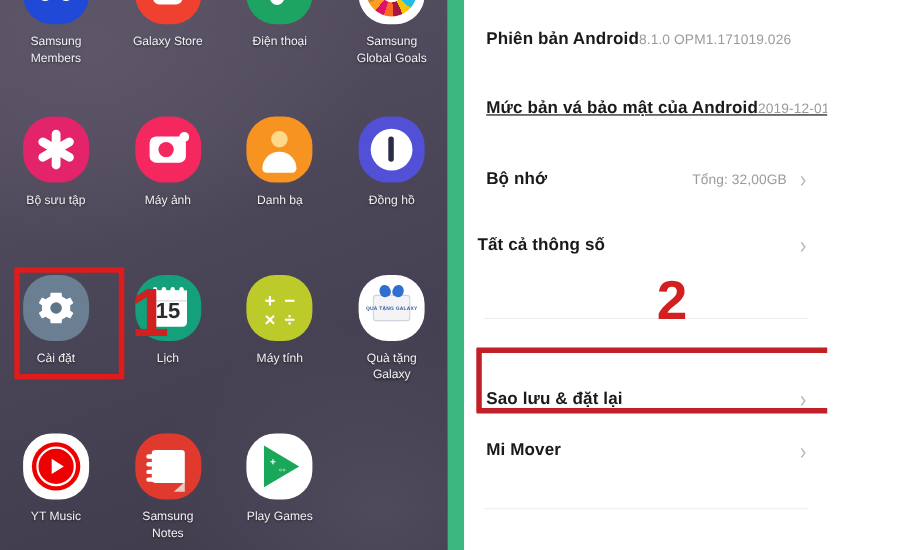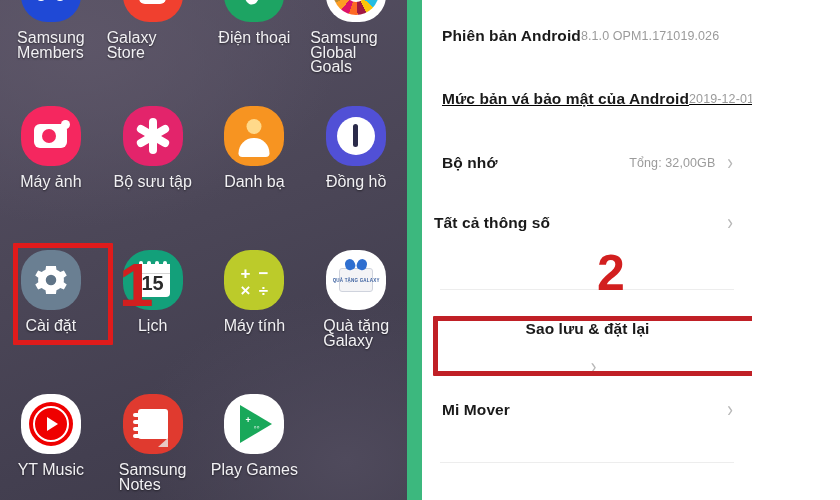--- a/index.html
+++ b/index.html
@@ -46,22 +46,23 @@
     position: relative;
     display: flex; align-items: center; justify-content: center;
     
     border-radius: 44%;
     overflow: hidden;
     flex: 0 0 auto;
   }
   .app-label {
     margin-top: 9px;
     color: #f2f1f4;
-    font-size: 16px;
+    font-size: 11px;
     line-height: 14.5px;
+    text-align: center;
     text-shadow: 0 1px 2px rgba(0,0,0,.55);
     max-width: 92px;
     word-wrap: break-word;
   }
 
   
   .ic-members { background:#1f49d6; }
   .ic-members .m-eyes { display:flex; gap:7px; }
   .ic-members .m-eyes i { display:block; width:12px; height:17px; background:#fff; border-radius:6px; }
 
@@ -341,44 +342,44 @@
       </div>
 
       <div class="app-cell">
         <div class="app-icon ic-goals">
           <span class="wheel"></span>
         </div>
         <div class="app-label">Samsung<br>Global Goals</div>
       </div>
 
       <div class="app-cell">
-        <div class="app-icon ic-camera">
-          <span class="cam">
-              <span class="dot"></span>
-            </span>
-        </div>
-        <div class="app-label">Máy ảnh</div>
-      </div>
-
-      <div class="app-cell">
         <div class="app-icon ic-gallery">
           <span class="flower">
             <i style="transform:rotate(0deg)"></i>
               <i style="transform:rotate(60deg)"></i>
             <i style="transform:rotate(120deg)"></i>
               <i style="transform:rotate(180deg)"></i>
             <i style="transform:rotate(240deg)"></i>
               <i style="transform:rotate(300deg)"></i>
             <b></b>
           </span>
         </div>
         <div class="app-label">Bộ sưu tập</div>
       </div>
 
       <div class="app-cell">
+        <div class="app-icon ic-camera">
+          <span class="cam">
+              <span class="dot"></span>
+            </span>
+        </div>
+        <div class="app-label">Máy ảnh</div>
+      </div>
+
+      <div class="app-cell">
         <div class="app-icon ic-contacts">
           <span class="head"></span>
             <span class="body"></span>
         </div>
         <div class="app-label">Danh bạ</div>
       </div>
 
       <div class="app-cell">
         <div class="app-icon ic-clock">
           <span class="face"></span>
@@ -503,21 +504,21 @@
 
     <div class="setting-row" style="top:195px;padding-left:12px;">
       <span class="row-title">Tất cả thông số</span>
       <span class="row-spacer"></span>
       <span class="row-value"></span>
       <span class="chev">›</span>
     </div>
 
     <div class="hairline" style="top:289px;"></div>
 
-    <div class="setting-row" style="top:320px;flex-direction:column;">
+    <div class="setting-row" style="top:335px;">
       <span class="row-title">Sao lưu &amp; đặt lại</span>
       <span class="row-spacer"></span>
       <span class="row-value"></span>
       <span class="chev">›</span>
     </div>
 
     <div class="setting-row" style="top:382px;">
       <span class="row-title">Mi Mover</span>
       <span class="row-spacer"></span>
       <span class="row-value"></span>

